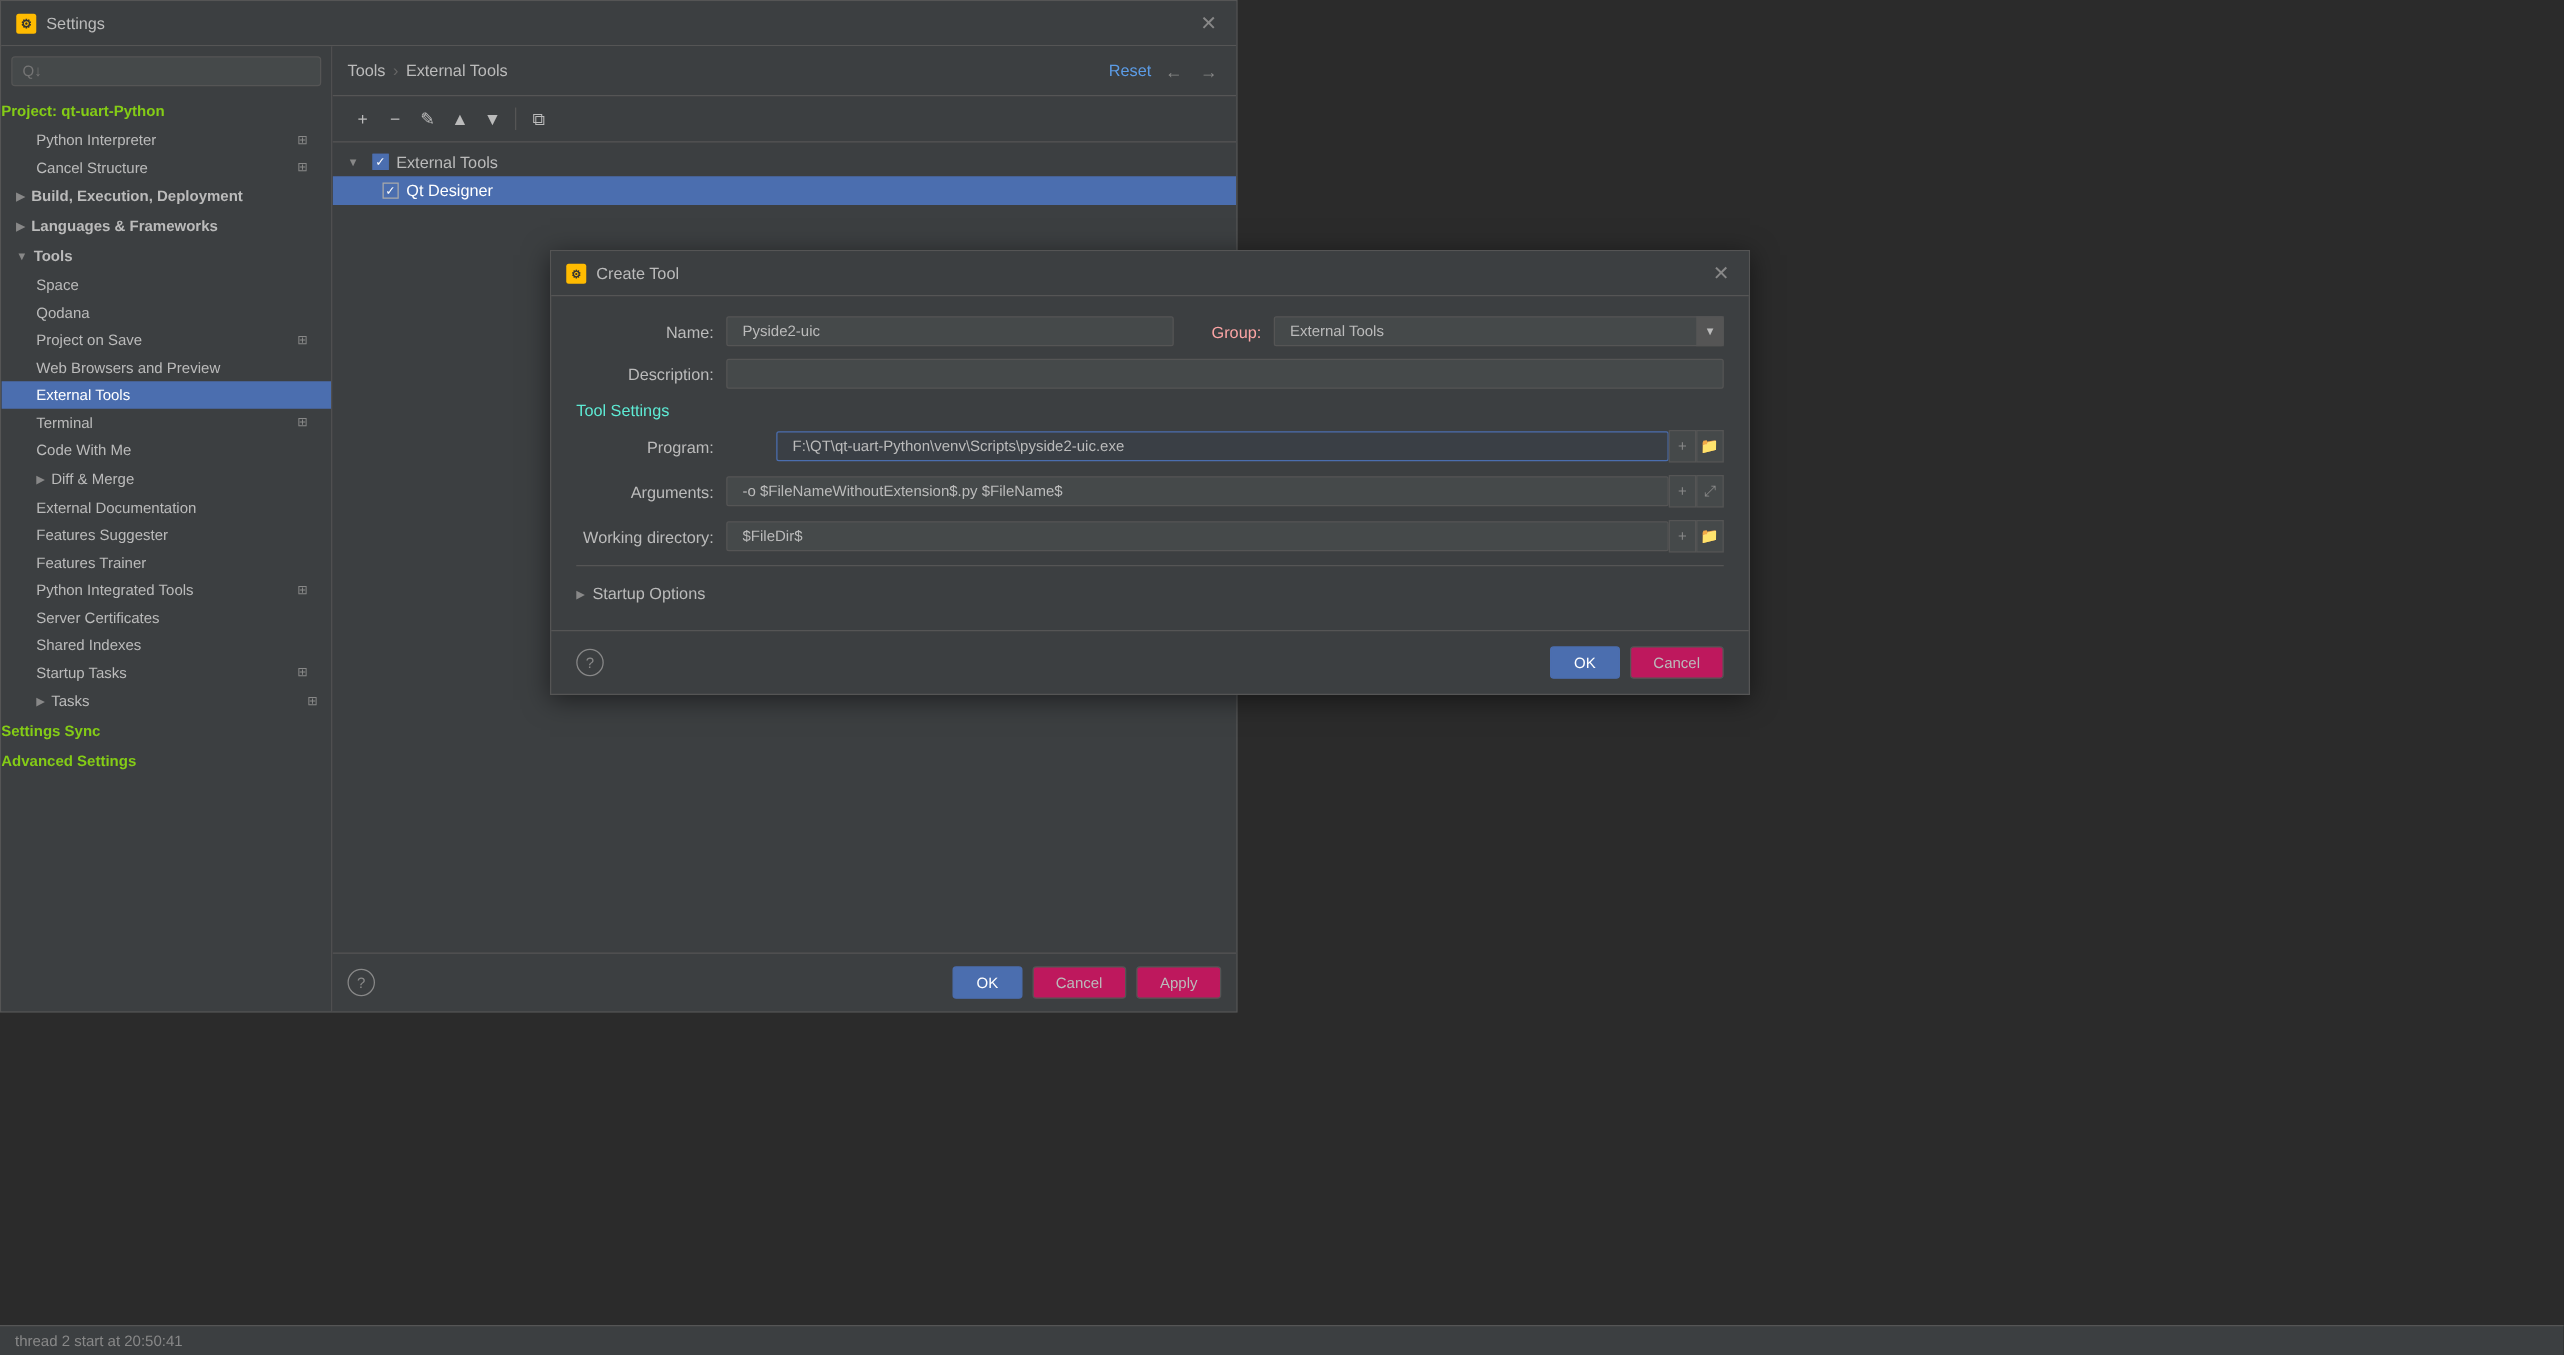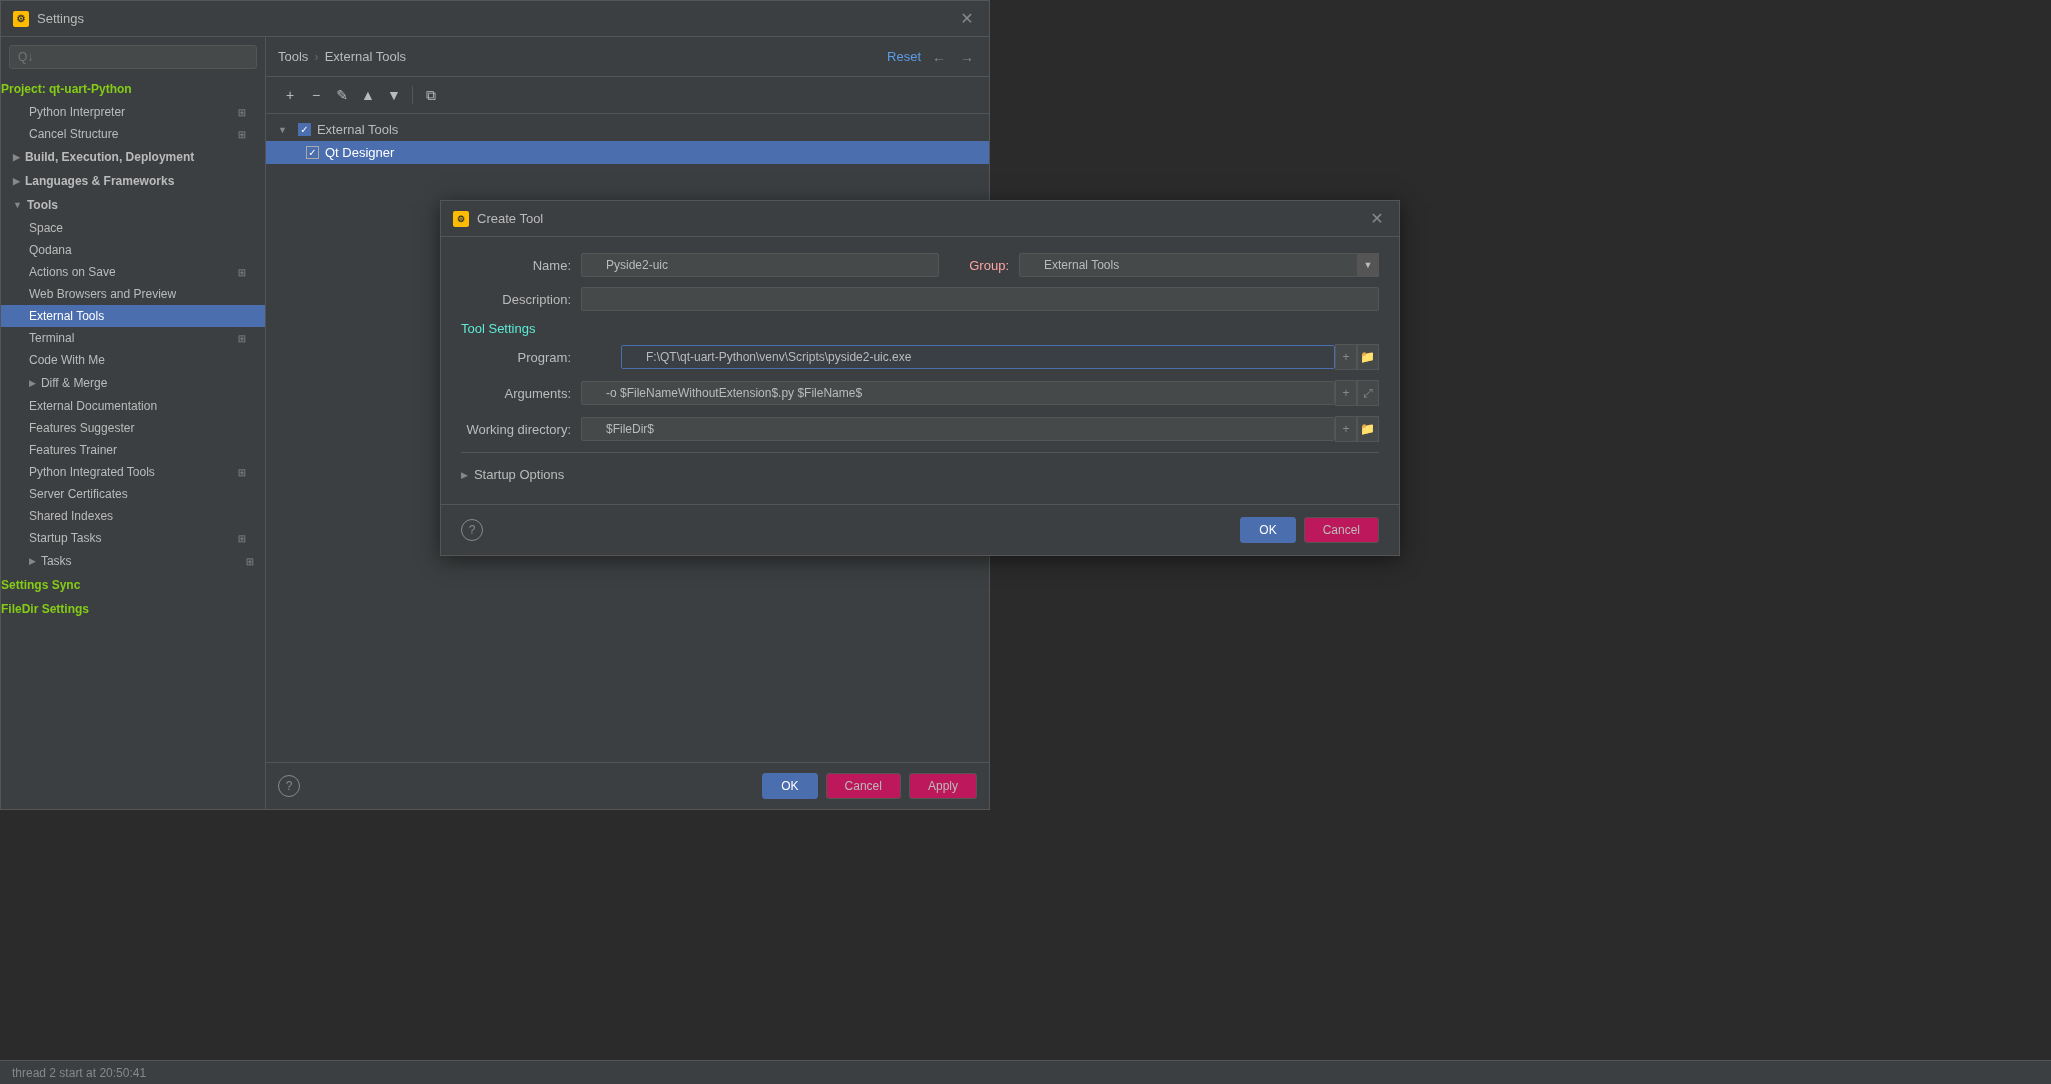--- a/index.html
+++ b/index.html
@@ -393,21 +393,21 @@
     .form-label {
       min-width: 110px;
       text-align: right;
       color: #bbbbbb;
       font-size: 13px;
       flex-shrink: 0;
     }
 
     .form-input {
       flex: 1;
-      padding: 4px 24px;
+      padding: 4px 12px;
       background: #45494a;
       border: 1px solid #555;
       border-radius: 2px;
       color: #bbbbbb;
       font-size: 12px;
       outline: none;
     }
 
     .form-input.highlighted {
       border-color: #4b6eaf;
@@ -536,21 +536,21 @@
           <span class="chevron">▼</span>
           Tools
         </div>
         <div class="sidebar-item">
           <span>Space</span>
         </div>
         <div class="sidebar-item">
           <span>Qodana</span>
         </div>
         <div class="sidebar-item">
-          <span>Actions on Save</span>
+          <span>Project on Save</span>
           <span class="sidebar-item-icon">⊞</span>
         </div>
         <div class="sidebar-item">
           <span>Web Browsers and Preview</span>
         </div>
         <div class="sidebar-item active">
           <span>External Tools</span>
         </div>
         <div class="sidebar-item">
           <span>Terminal</span>
@@ -586,21 +586,21 @@
           <span>Startup Tasks</span>
           <span class="sidebar-item-icon">⊞</span>
         </div>
         <div class="sidebar-group-header" style="padding-left:28px;font-weight:normal;">
           <span class="chevron">▶</span>
           Tasks
           <span class="sidebar-item-icon" style="margin-left:auto;">⊞</span>
         </div>
 
         <div class="sidebar-section-header">Settings Sync</div>
-        <div class="sidebar-section-header">FileDir Settings</div>
+        <div class="sidebar-section-header">Advanced Settings</div>
       </div>
     </div>
 
     <div class="main-content">
 
       <div class="content-header">
         <div class="breadcrumb">
           <span class="breadcrumb-link">Tools</span>
           <span class="breadcrumb-sep">›</span>
           <span class="breadcrumb-current">External Tools</span>

